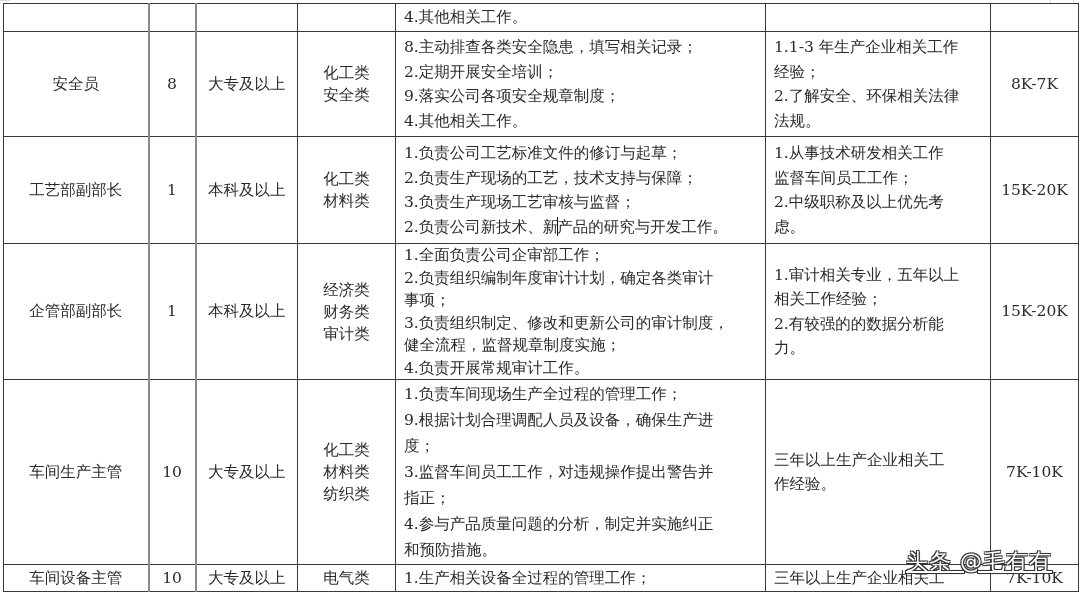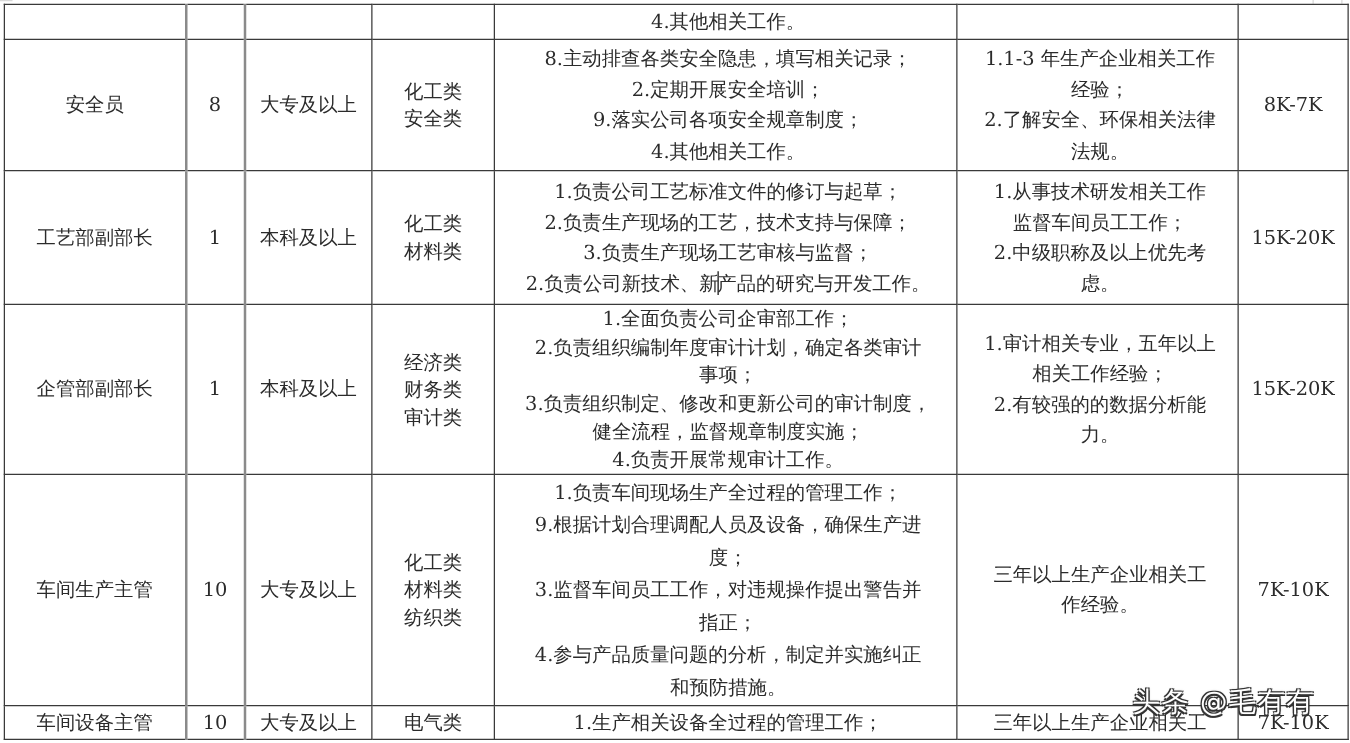--- a/index.html
+++ b/index.html
@@ -34,21 +34,21 @@
       line-height: 24.5px;
     }
     td.center { text-align: center; }
     td.duties, td.reqs {
       text-align: left;
       padding-left: 8px !important;
       padding-right: 4px !important;
     }
     td.col-name { border-right: 2px solid #8a8a8a !important; }
     td.col-count { border-right: 2px solid #8a8a8a !important; }
-    .line { display: block; white-space: nowrap; text-align: center; }
+    .line { display: block; white-space: nowrap; }
     .major-line { display: block; line-height: 22px; }
     .cursor {
       display: inline-block;
       width: 1px;
       height: 19px;
       background: #111;
       vertical-align: -4px;
       margin: 0 -1px;
     }
     .watermark {
@@ -57,20 +57,21 @@
       top: 547px;
       font-family: "DejaVu Sans", "Liberation Sans", sans-serif;
       font-size: 22px;
       color: #ffffff;
       letter-spacing: 1px;
       text-shadow:
         -1px -1px 0 #333, 1px -1px 0 #333,
         -1px 1px 0 #333, 1px 1px 0 #333,
         0 0 2px rgba(0,0,0,0.6);
       pointer-events: none;
+      text-decoration: underline;
     }
     .corner-mark {
       position: absolute;
       left: 0; top: 0;
       width: 10px; height: 3px;
       border-top: 1px solid #d9d9d9;
     }
     .corner-mark-r {
       position: absolute;
       right: 6px; top: 0;

